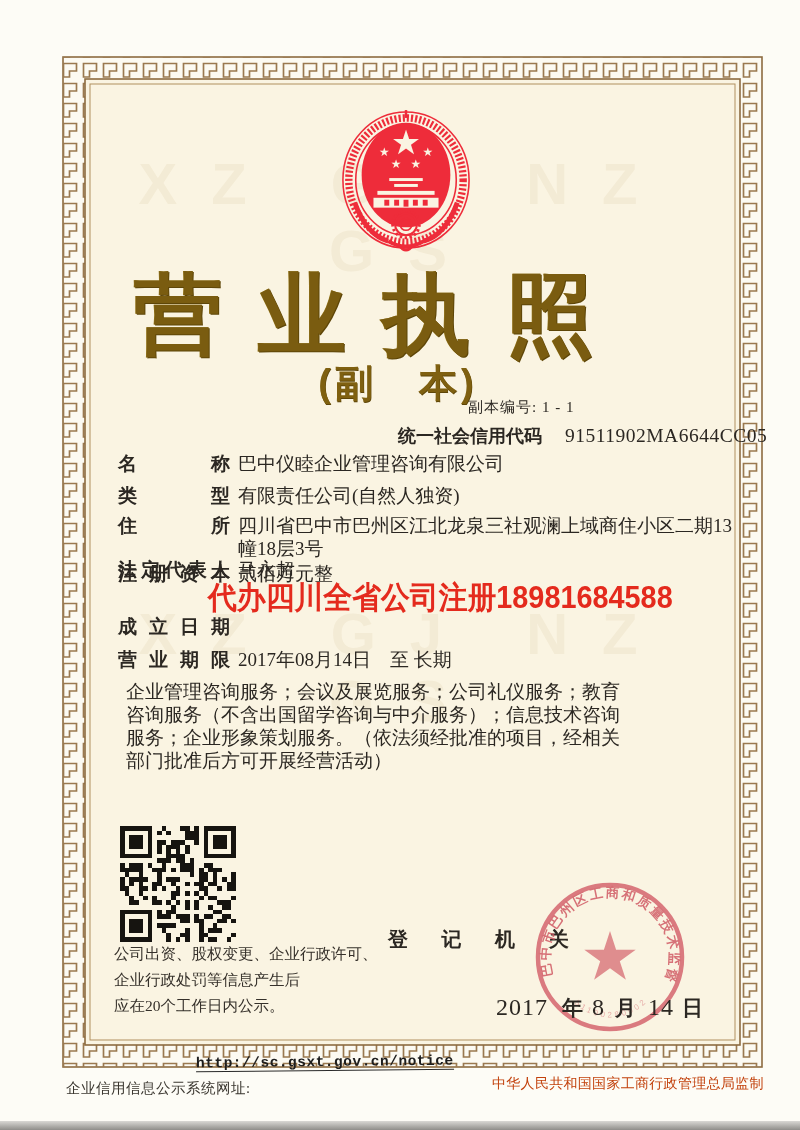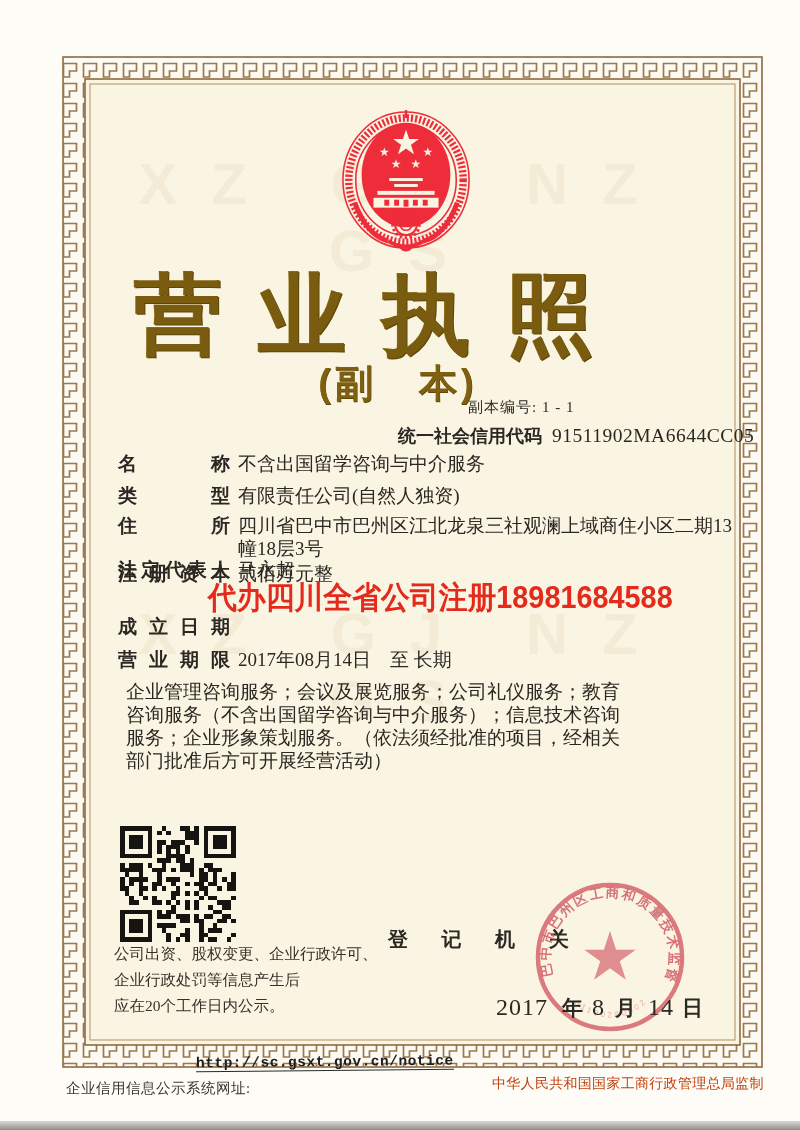--- a/index.html
+++ b/index.html
@@ -17,21 +17,21 @@
   .emblem{left:337px;top:108px;z-index:3;}
   .title{left:0;top:256px;width:800px;text-align:center;z-index:3;
        font-family:"Liberation Sans",sans-serif;font-weight:bold;font-size:88px;
        letter-spacing:36px;transform:translateX(-18px);
        color:#7a5c10;text-shadow:1px 1px 0 #5e4608, -0.5px -0.5px 0 #9a7c22;}
   .subtitle{left:0;top:358px;width:800px;text-align:center;z-index:3;
        font-family:"Liberation Sans",sans-serif;font-weight:bold;font-size:38px;
        letter-spacing:4px;transform:translateX(-2px);
        color:#7f6010;text-shadow:0.5px 0.5px 0 #5e4608;}
   .copy-no{left:468px;top:398px;z-index:3;font-size:15px;letter-spacing:1px;color:#2b2722;}
-  .credit{left:398px;top:424px;z-index:3;display:flex;align-items:baseline;gap:10px;}
+  .credit{left:398px;top:424px;z-index:3;display:flex;align-items:baseline;gap:23px;}
   .credit .lbl{font-family:"Liberation Sans",sans-serif;font-weight:bold;font-size:18px;}
   .credit .val{font-size:19.5px;letter-spacing:.5px;}
   
   .row{position:absolute;left:118px;display:flex;z-index:3;}
   .row .lbl{flex:none;width:112px;font-family:"Liberation Sans",sans-serif;
        font-weight:bold;font-size:19px;line-height:23px;
        text-align:justify;text-align-last:justify;}
   .row .val{margin-left:8px;width:494px;font-size:19px;line-height:23px;}
   
   .ad{left:208px;top:577px;z-index:6;font-family:"Liberation Sans",sans-serif;
@@ -117,21 +117,21 @@
 <div class="abs subtitle">(副　本)</div>
 <div class="abs copy-no">副本编号: 1 - 1</div>
 
 <div class="abs credit">
   <span class="lbl">统一社会信用代码</span>
   <span class="val">91511902MA6644CC05</span>
 </div>
 
 <div class="row" style="top:452px">
   <div class="lbl">名称</div>
-  <div class="val">不含出国留学咨询与中介服务</div>
+  <div class="val">巴中仪睦企业管理咨询有限公司</div>
 </div>
 <div class="row" style="top:484px">
   <div class="lbl">类型</div>
   <div class="val">有限责任公司(自然人独资)</div>
 </div>
 <div class="row" style="top:514px">
   <div class="lbl">住所</div>
   <div class="val">四川省巴中市巴州区江北龙泉三社观澜上域商住小区二期13幢18层3号</div>
 </div>
 <div class="row" style="top:558px">

